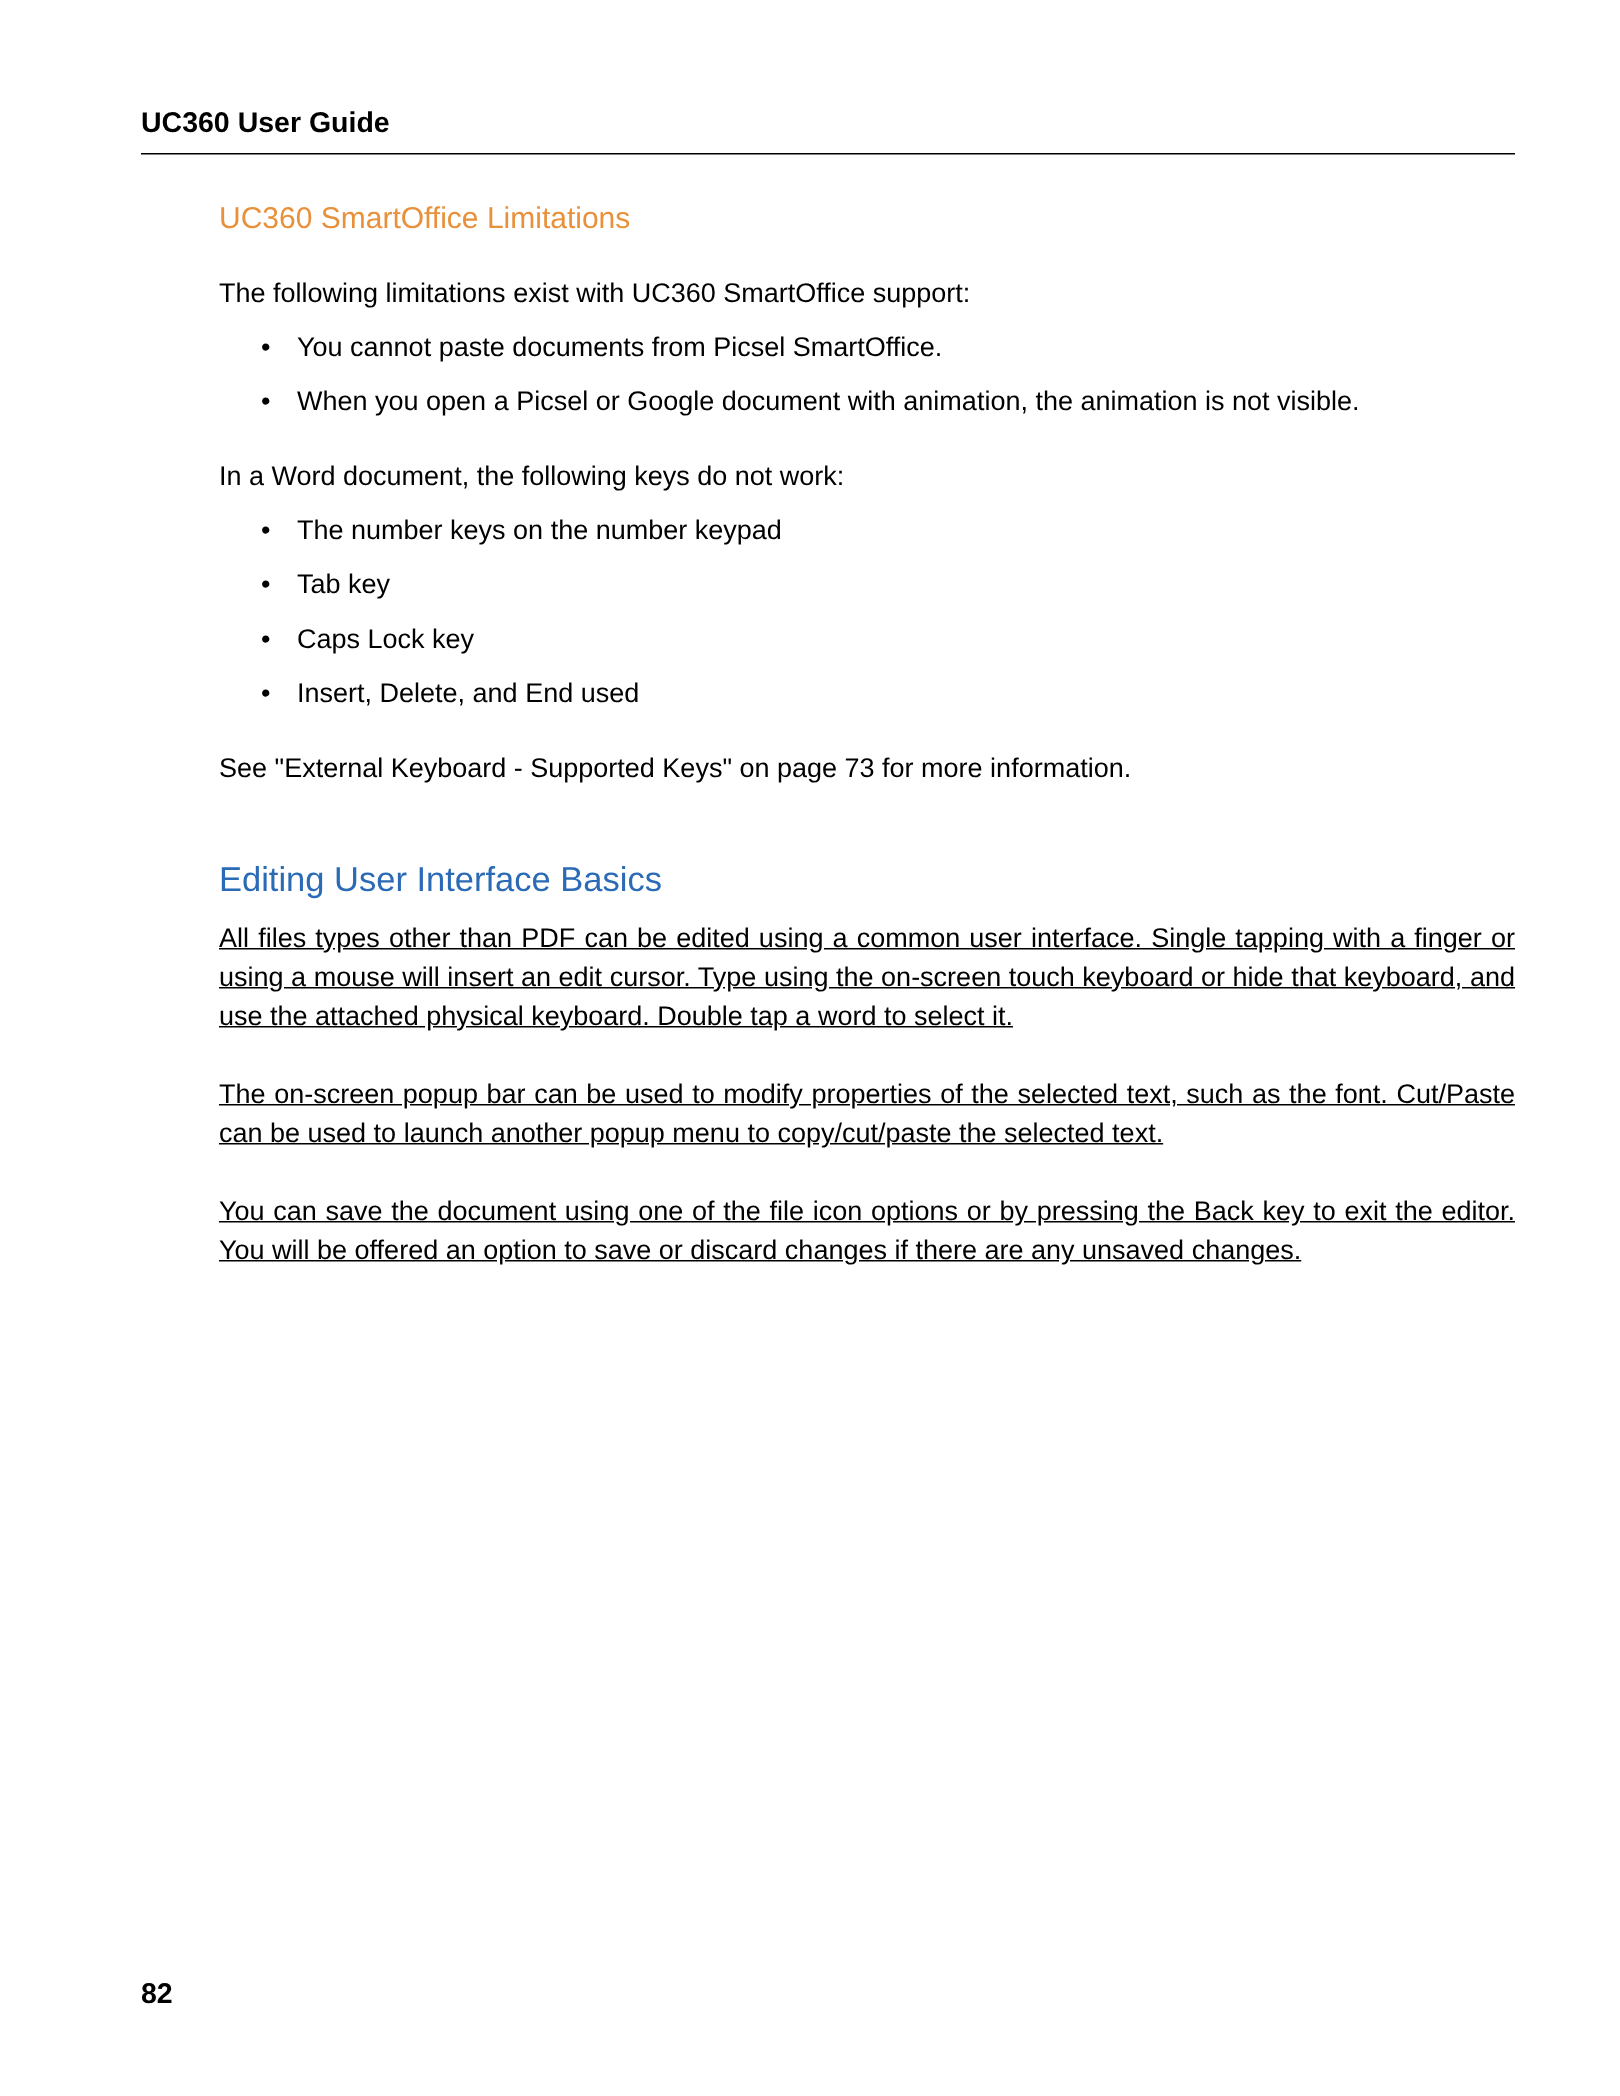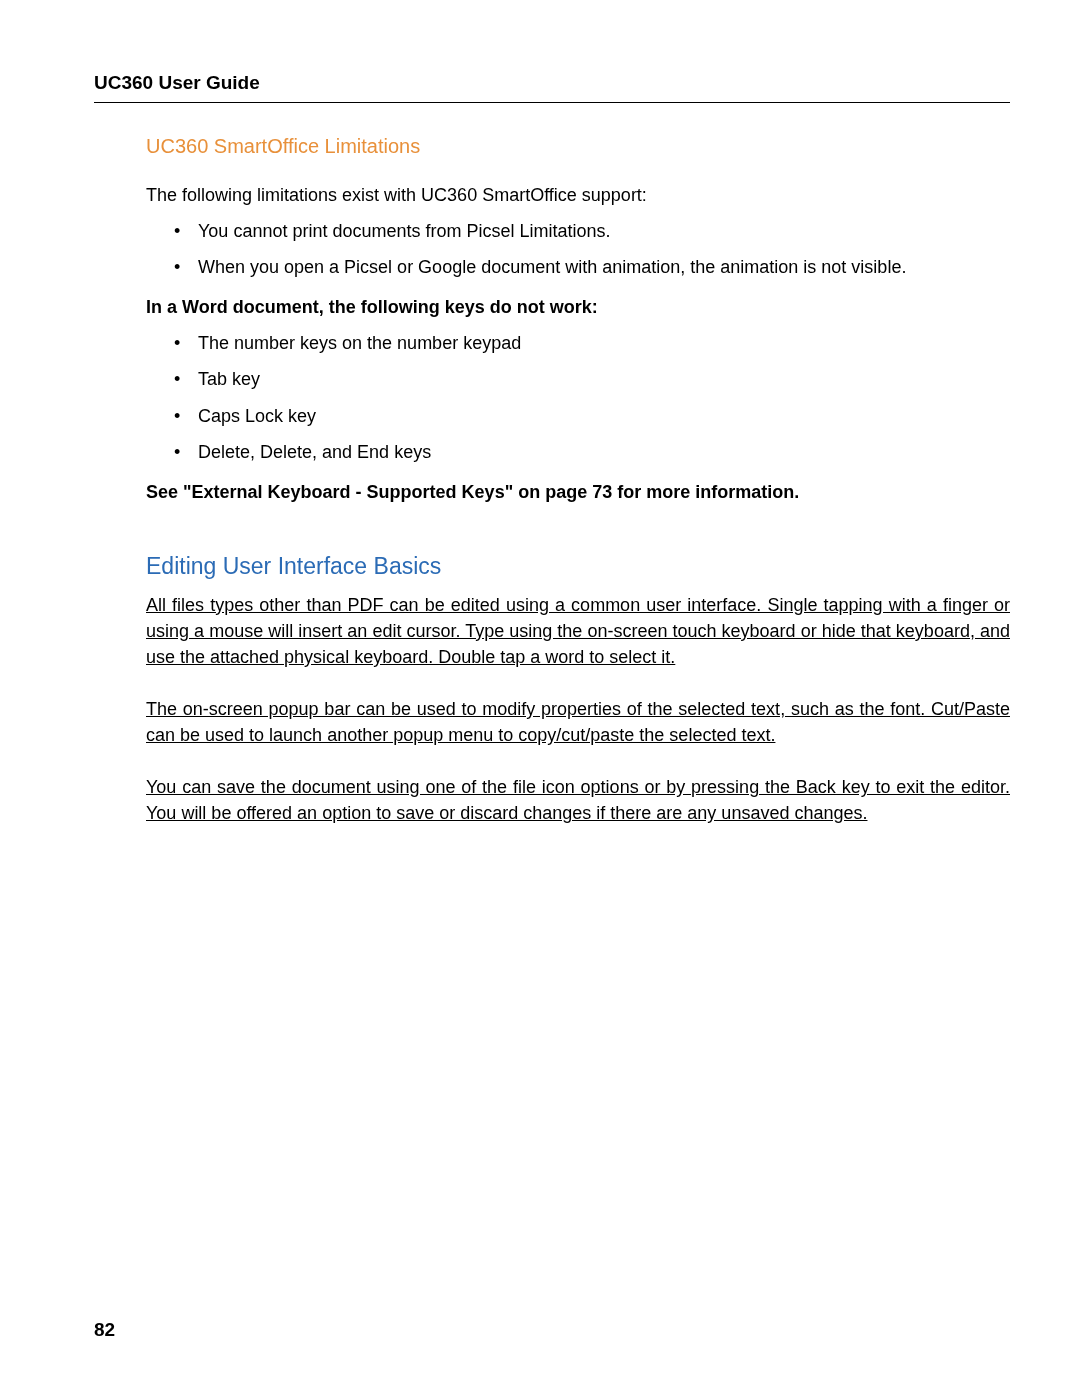--- a/index.html
+++ b/index.html
@@ -40,23 +40,22 @@
       margin-bottom: 12px;
       margin-top: 48px;
     }
     .body-text {
       font-size: 18px;
       color: #000;
       line-height: 1.45;
       margin-bottom: 10px;
     }
     .body-text.spaced {
-      margin-top: 14px;
+      margin-top: 24px;
       margin-bottom: 10px;
-      font-weight: bold;
     }
     ul.bullet-list {
       list-style: none;
       padding-left: 28px;
       margin-bottom: 10px;
     }
     ul.bullet-list li {
       font-size: 18px;
       color: #000;
       line-height: 1.45;
@@ -95,31 +94,31 @@
 <div class="page">
   <div class="header-title">UC360 User Guide</div>
 
   <div class="content">
 
     <div class="section-heading-orange">UC360 SmartOffice Limitations</div>
 
     <div class="body-text">The following limitations exist with UC360 SmartOffice support:</div>
 
     <ul class="bullet-list">
-      <li>You cannot print documents from Picsel Limitations.</li>
+      <li>You cannot paste documents from Picsel SmartOffice.</li>
       <li>When you open a Picsel or Google document with animation, the animation is not visible.</li>
     </ul>
 
     <div class="body-text spaced">In a Word document, the following keys do not work:</div>
 
     <ul class="bullet-list">
       <li>The number keys on the number keypad</li>
       <li>Tab key</li>
       <li>Caps Lock key</li>
-      <li>Delete, Delete, and End keys</li>
+      <li>Insert, Delete, and End used</li>
     </ul>
 
     <div class="body-text spaced">See "External Keyboard - Supported Keys" on page 73 for more information.</div>
 
     <div class="section-heading-blue">Editing User Interface Basics</div>
 
     <div class="para">All files types other than PDF can be edited using a common user interface. Single tapping with a finger or using a mouse will insert an edit cursor. Type using the on-screen touch keyboard or hide that keyboard, and use the attached physical keyboard. Double tap a word to select it.</div>
     <div class="para">The on-screen popup bar can be used to modify properties of the selected text, such as the font. Cut/Paste can be used to launch another popup menu to copy/cut/paste the selected text.</div>
     <div class="para">You can save the document using one of the file icon options or by pressing the Back key to exit the editor. You will be offered an option to save or discard changes if there are any unsaved changes.</div>
 

